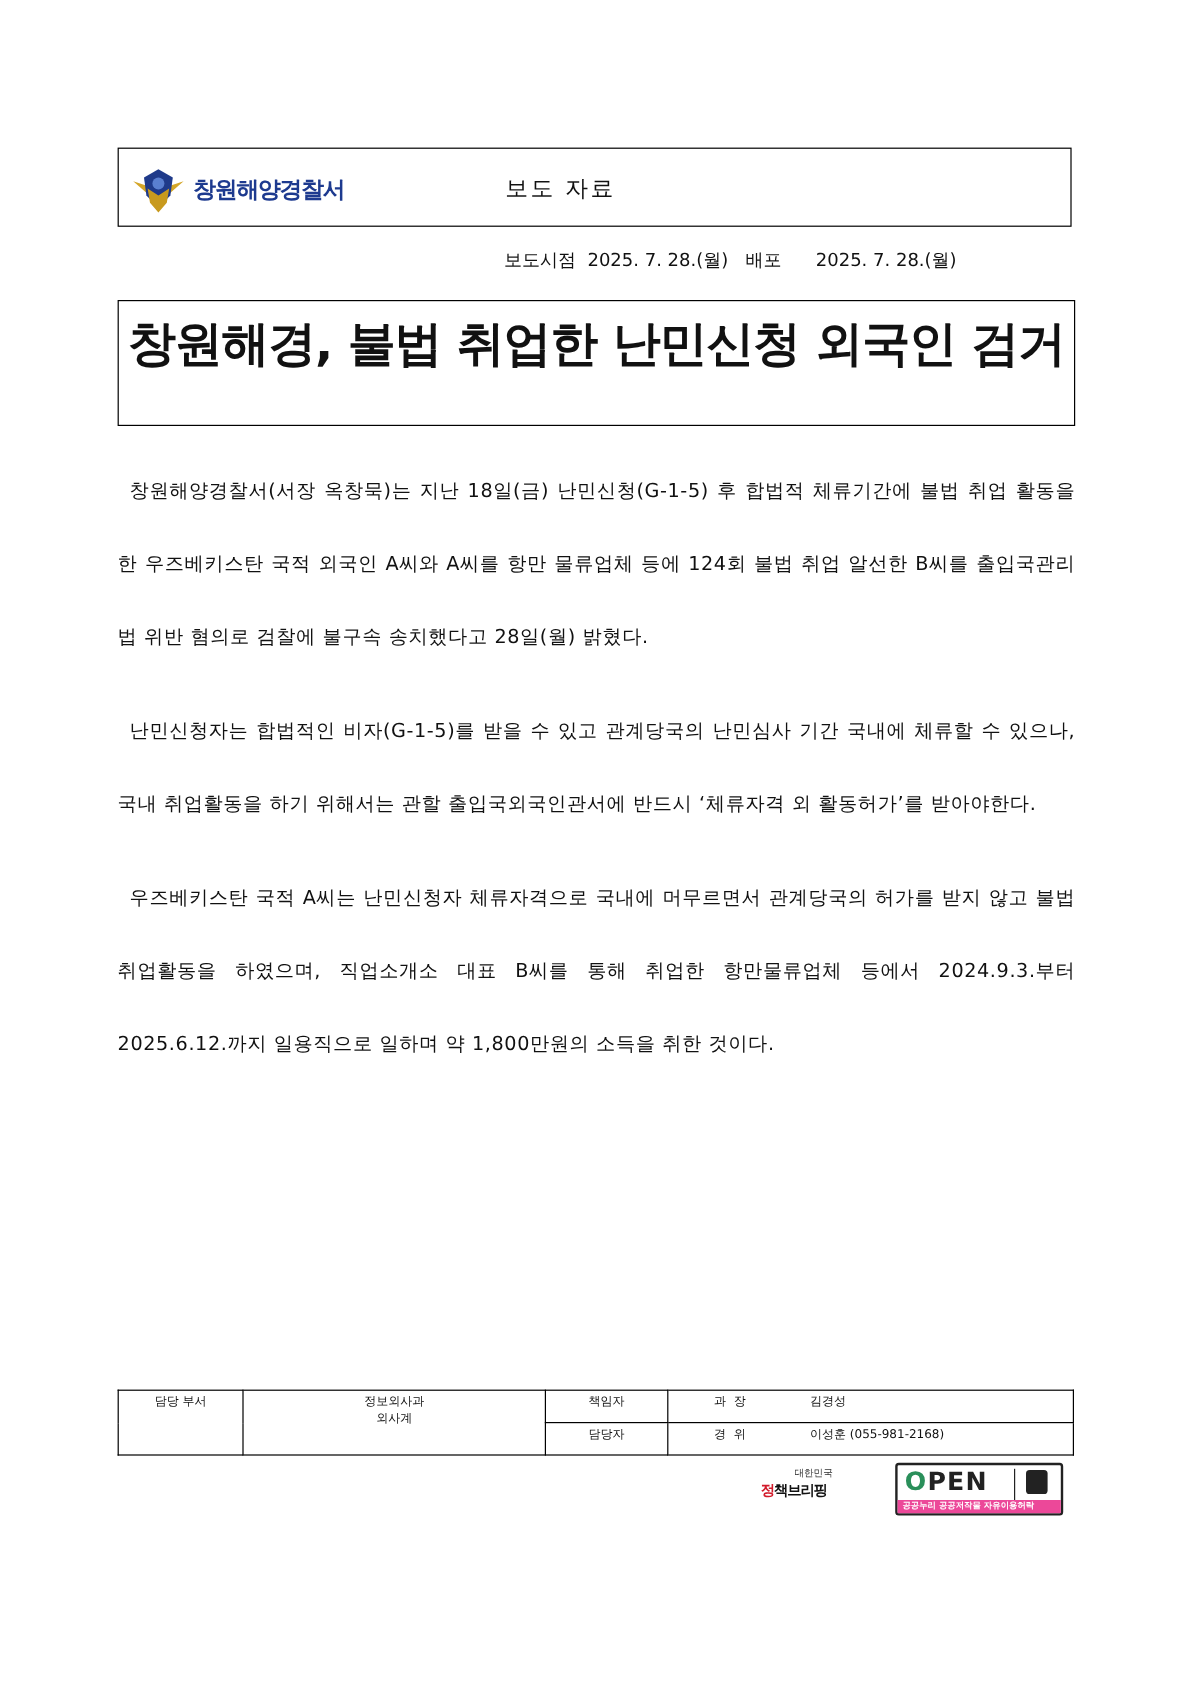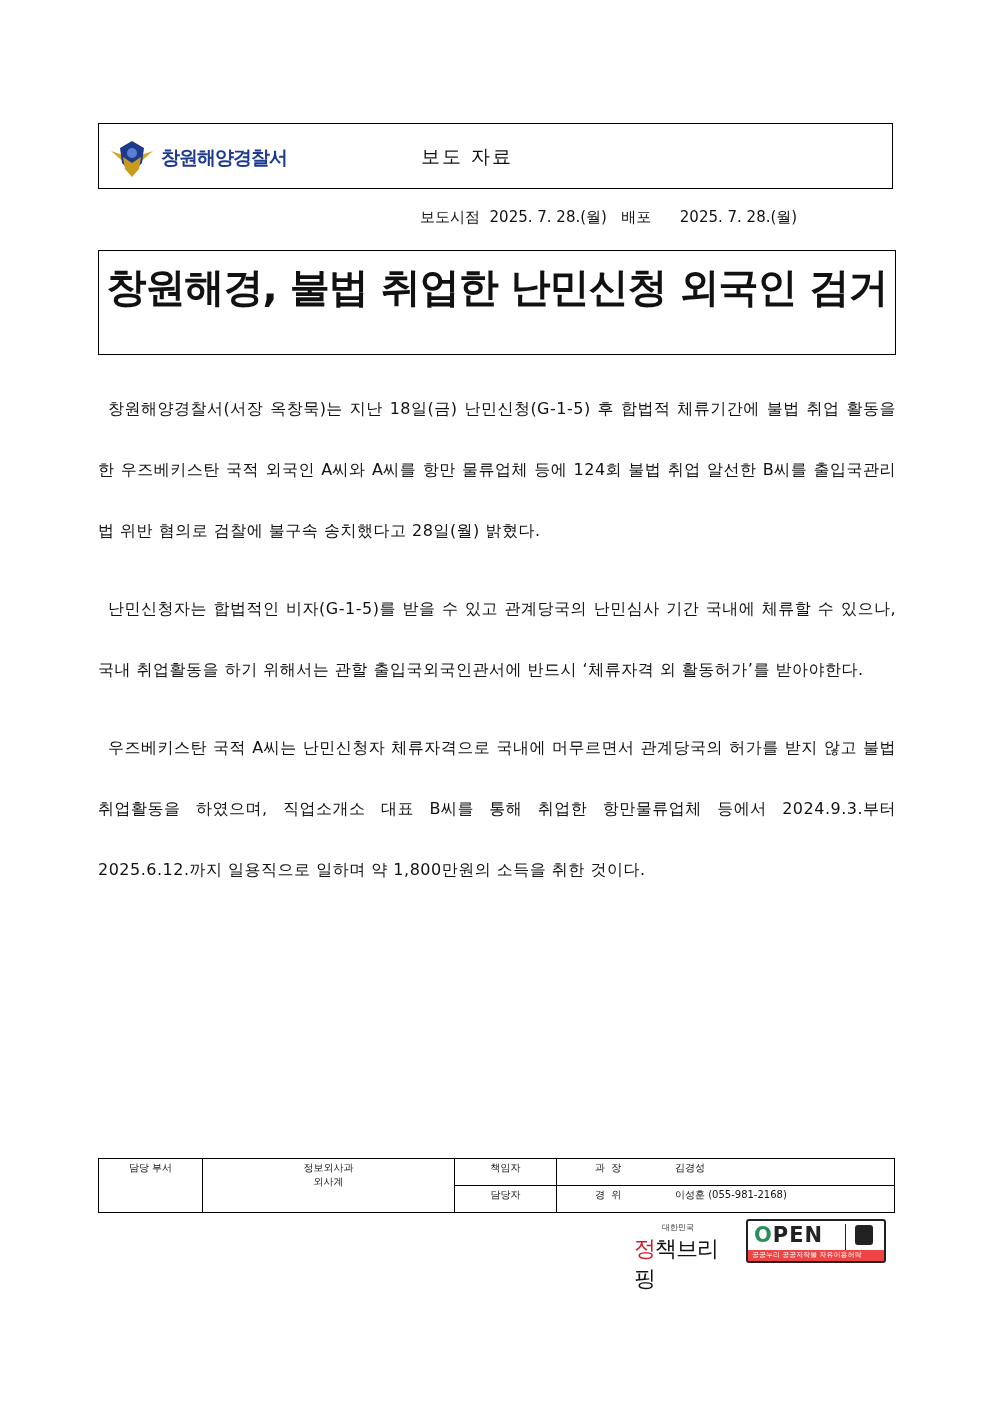--- a/index.html
+++ b/index.html
@@ -27,30 +27,30 @@
   .para.p5 { margin-bottom: 10px; }
 
   .contact { position: absolute; left: 98px; top: 1158px; width: 797px; border-collapse: collapse;
              font-size: 10px; }
   .contact td { border: 1px solid #000; padding: 2px 6px; height: 22px; vertical-align: top; }
   .contact td.c { text-align: center; }
 
   .logos { position: absolute; left: 632px; top: 1218px; display: flex; align-items: center; }
   .brief { width: 100px; height: 46px; position: relative; }
   .brief .small { font-size: 8px; color: #333; position: absolute; left: 4px; top: 4px; margin-left: 26px; }
-  .brief .big { font-size: 22px; font-weight: normal; position: absolute; left: 2px; top: 16px; letter-spacing: -1px; }
+  .brief .big { font-size: 12px; font-weight: bold; position: absolute; left: 2px; top: 16px; letter-spacing: -1px; }
   .brief .big .red { color: #d21a2a; }
   .open { margin-left: 14px; width: 140px; height: 44px; border: 2px solid #222; border-radius: 3px; box-sizing: border-box;
           position: relative; background: #fff; }
   .open .word { position: absolute; left: 6px; top: 2px; font-size: 21px; font-weight: bold; color: #222; letter-spacing: 1px; }
   .open .word .o { color: #2a8f5a; }
   .open .cc { position: absolute; right: 4px; top: 3px; width: 34px; height: 26px; border-left: 1.5px solid #222; }
   .open .cc .person { position: absolute; left: 9px; top: 1px; width: 18px; height: 20px; background: #222; border-radius: 3px; }
-  .open .bar { position: absolute; left: 0; right: 0; bottom: 0; height: 11px; background: #ef4444; color: #fff;
-               font-size: 7px; line-height: 11px; padding-left: 4px; white-space: nowrap; overflow: hidden; }
+  .open .bar { position: absolute; left: 0; right: 0; bottom: 0; height: 11px; background: #ec4899; color: #fff;
+               font-size: 7px; line-height: 11px; padding-left: 4px; white-space: nowrap; overflow: hidden; font-weight: bold; }
 </style>
 </head>
 <body>
 
 <div class="header-box">
   <div class="logo">
     <svg class="logo-emblem" viewBox="0 0 46 46">
       <path d="M2 16 L14 20 L18 30 Z" fill="#d4a628"></path>
       <path d="M44 16 L32 20 L28 30 Z" fill="#d4a628"></path>
       <path d="M23 6 L35 13 L33 28 L23 38 L13 28 L11 13 Z" fill="#1f3a8a"></path>

